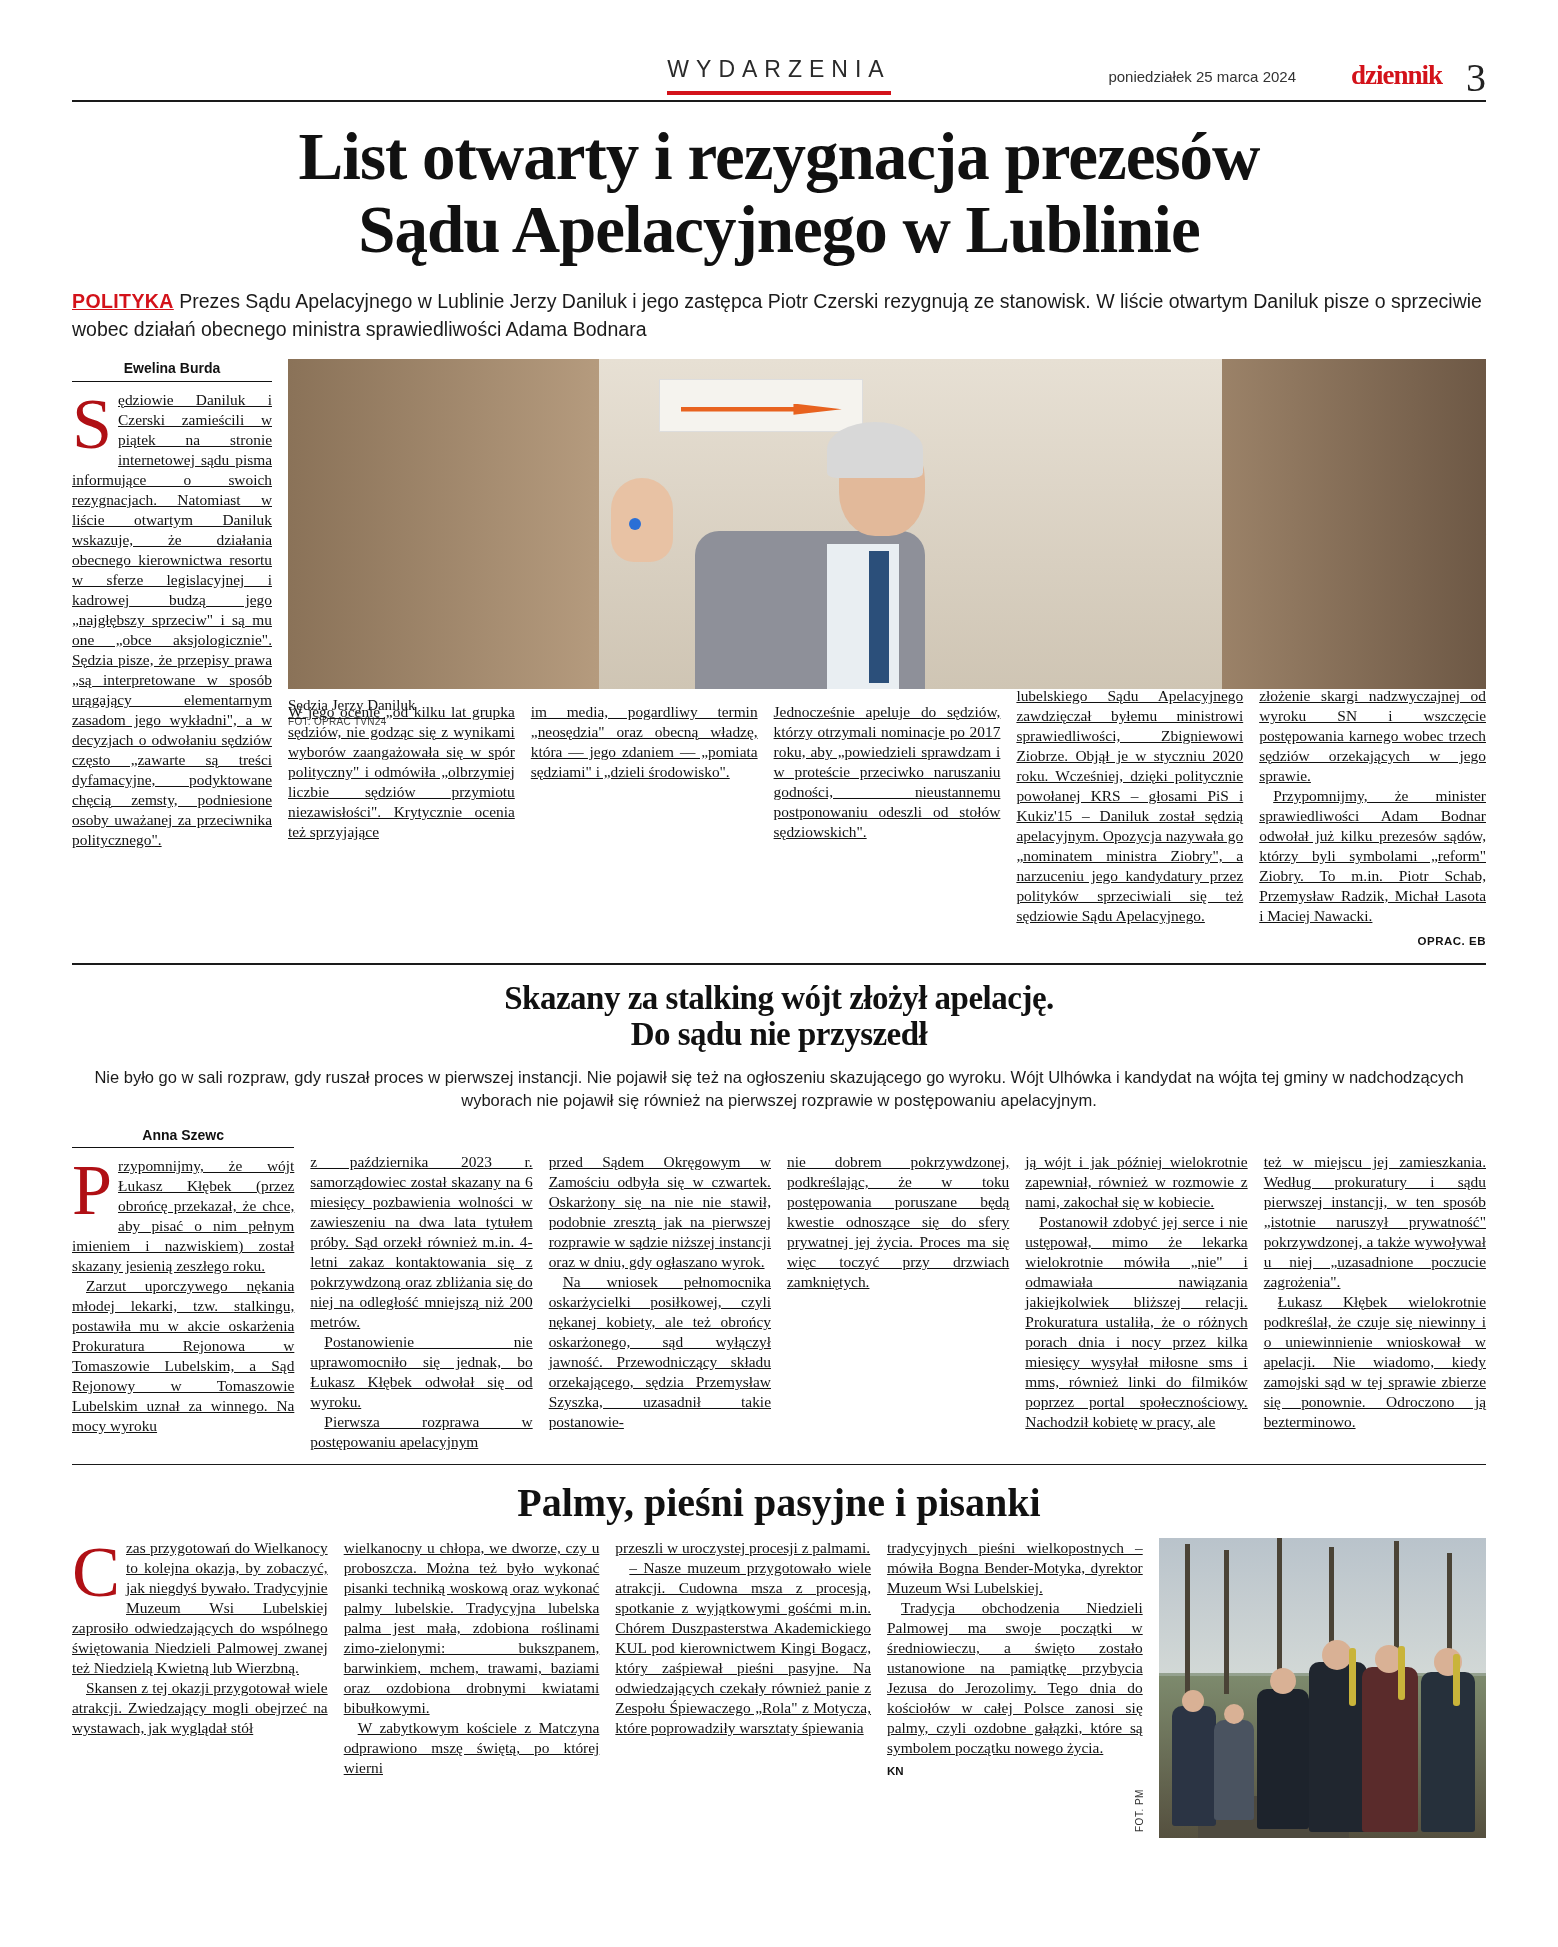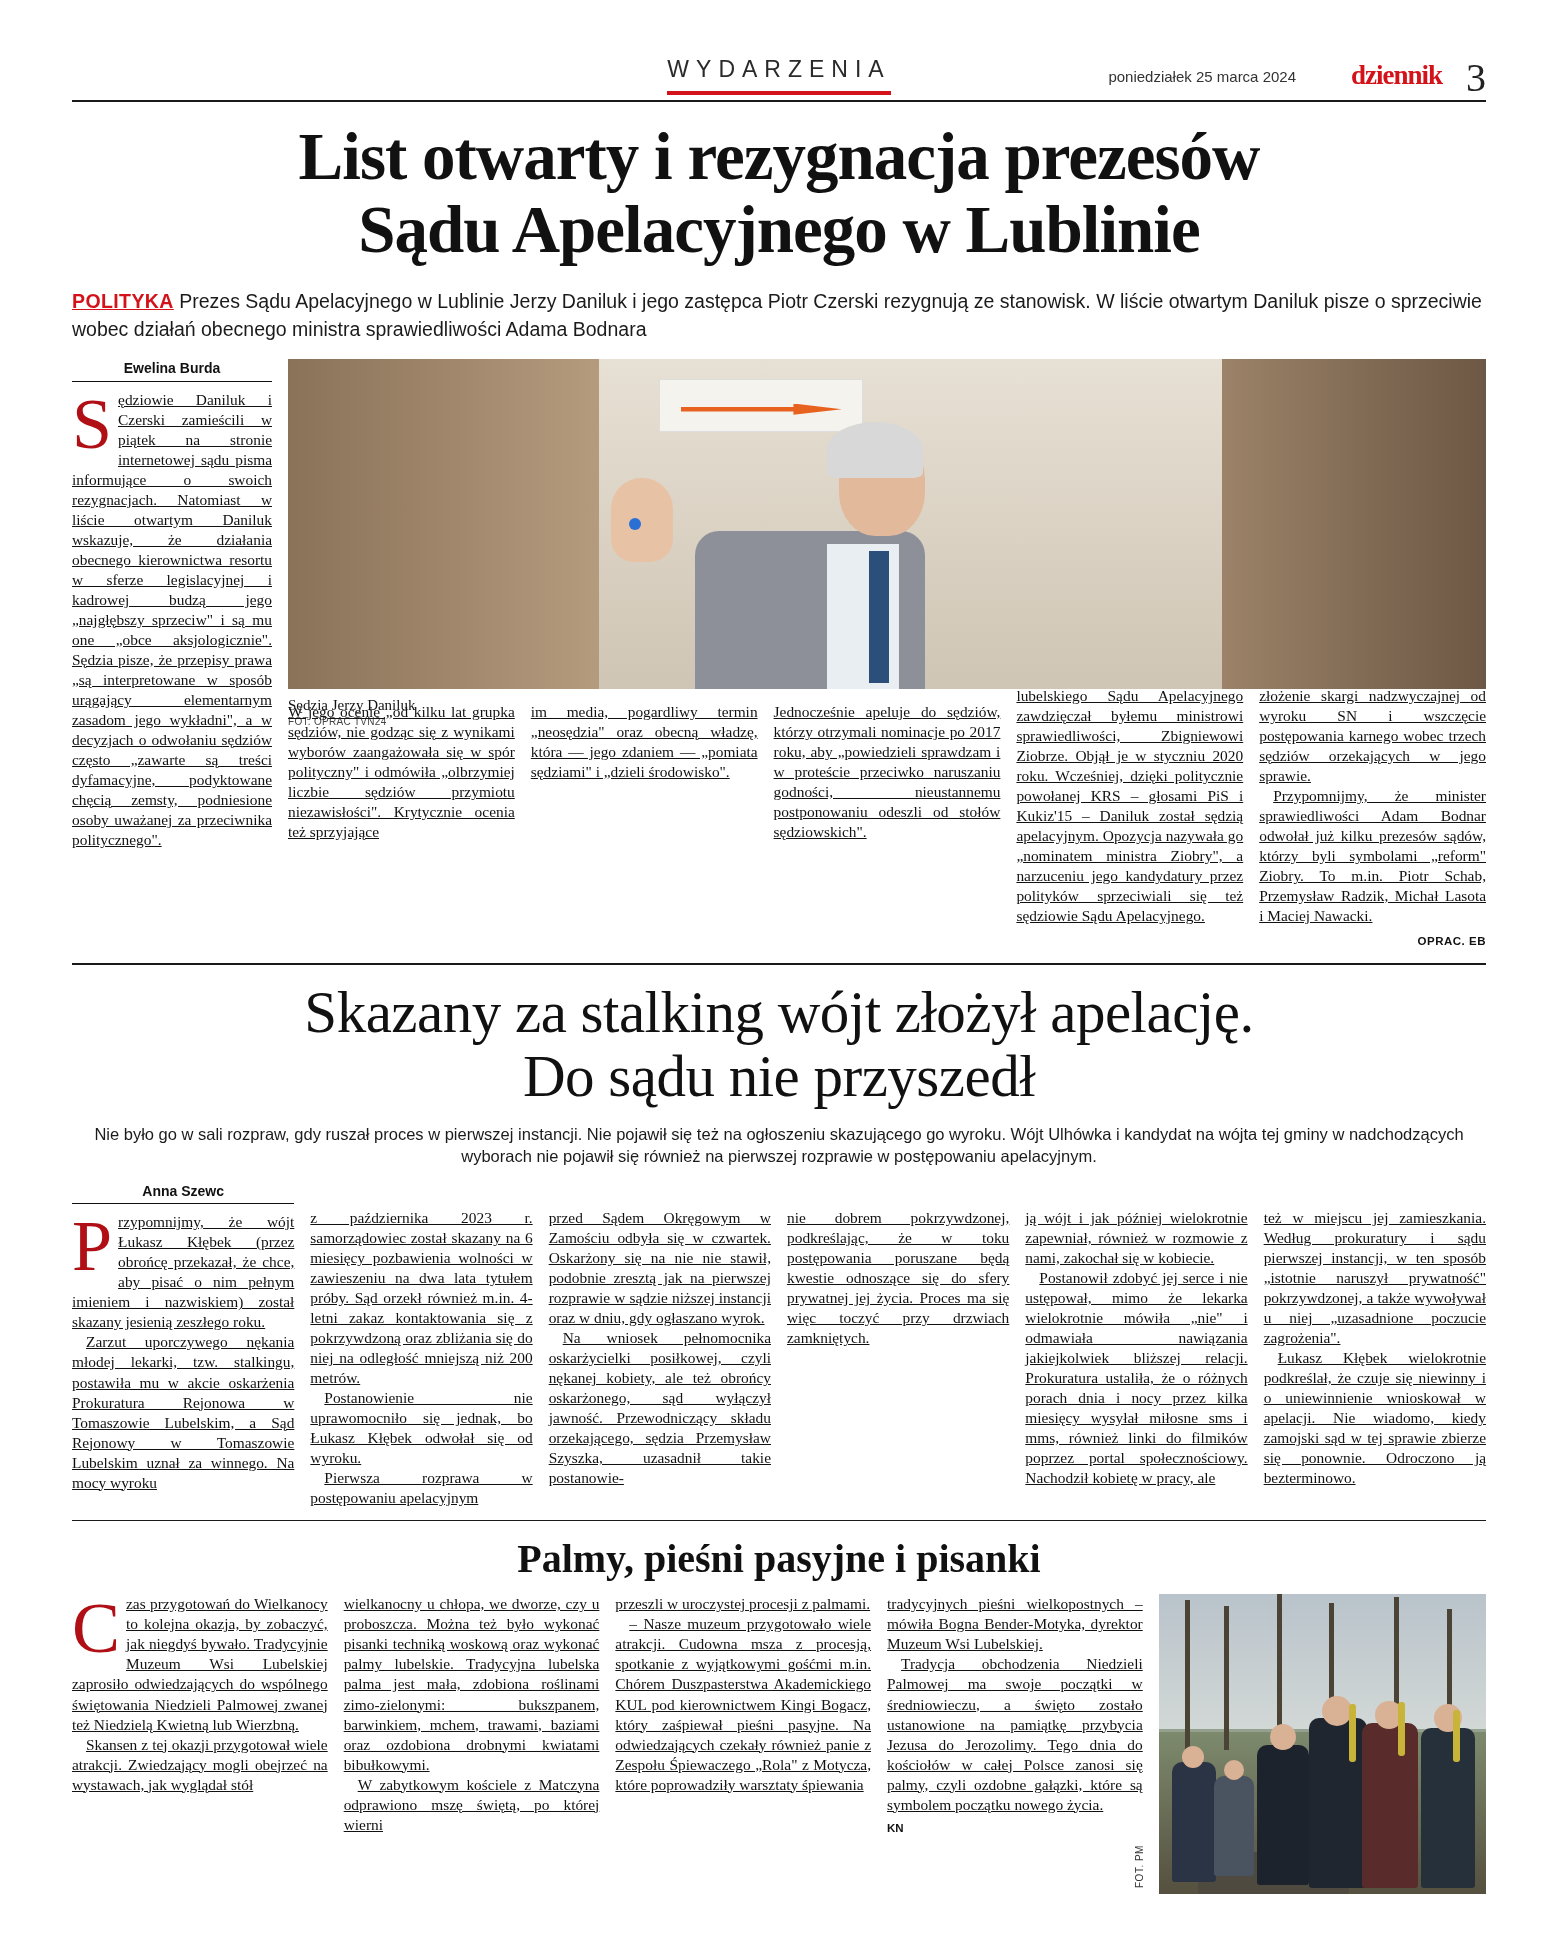--- a/index.html
+++ b/index.html
@@ -151,22 +151,22 @@
   .caption-name { font-family:"Liberation Serif",serif; font-size:15px; }
   .caption-credit { font-family:"Liberation Sans",sans-serif; font-size:10px; color:#444; letter-spacing:.3px; margin-top:2px;}
   .oprac { font-family:"Liberation Sans",sans-serif; font-size:11.5px; font-weight:bold; text-align:right; margin-top:8px; letter-spacing:.5px;}
 
   .rule { border-top: 2px solid #1a1a1a; margin: 14px 0 0 0; }
   .rule-thin { border-top: 1px solid #1a1a1a; margin: 12px 0 0 0; }
 
   
   .headline-2 {
     text-align:center;
-    font-weight: normal;
-    font-size: 59px;
+    font-weight: bold;
+    font-size: 33px;
     line-height: 1.08;
     margin: 16px 0 0 0;
     letter-spacing: -0.5px;
   }
   .subdeck {
     font-family: "Liberation Sans", sans-serif;
     font-size: 16.5px;
     line-height: 1.38;
     text-align: center;
     margin: 14px 16px 14px 16px;

